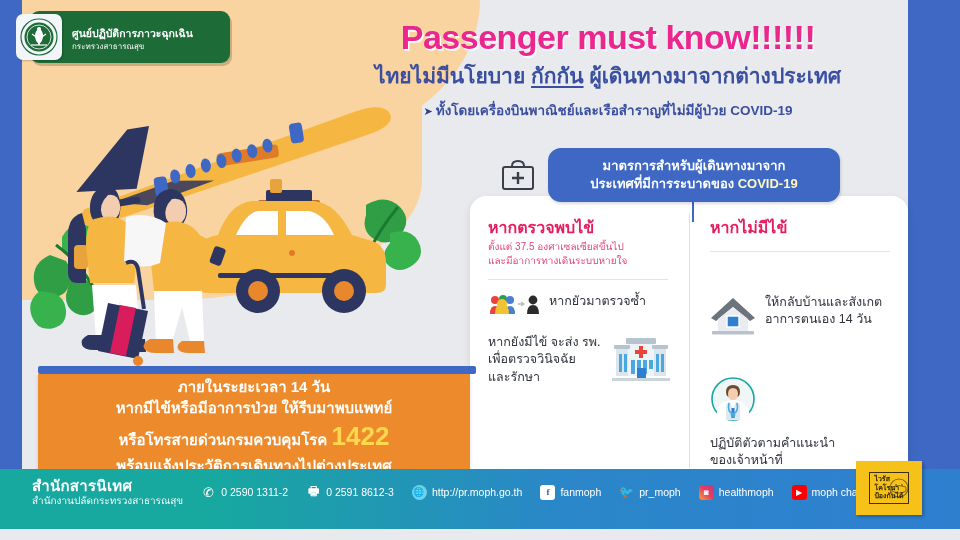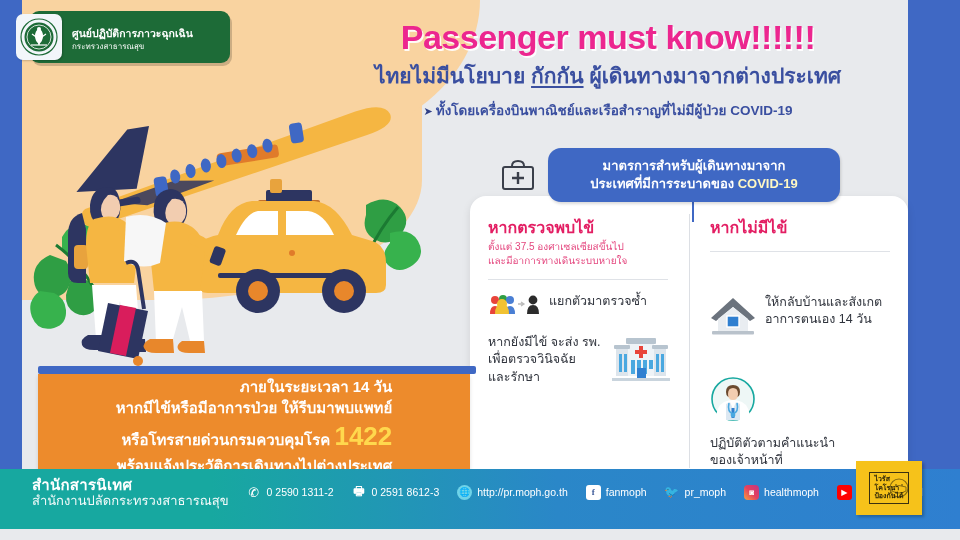--- a/index.html
+++ b/index.html
@@ -23,21 +23,21 @@
   .light-panel{position:absolute;left:22px;top:0;width:886px;height:508px;background:#e8eaed;z-index:0;}
   
   .footer{
     position:absolute;left:0;bottom:11px;width:960px;height:60px;
     background:linear-gradient(90deg,#17a8a0 0%,#17a8a0 22%,#2a87c8 58%,#2f7fd0 100%);
     z-index:40;
   }
   .footer-inner{display:flex;align-items:center;height:46px;padding-left:32px;gap:0;}
   .foot-title{color:#fff;line-height:1.02;}
   .foot-title .t1{font-size:15px;font-weight:bold;letter-spacing:.3px;}
-  .foot-title .t2{font-size:13px;opacity:.95;display:block;margin-top:1px;}
+  .foot-title .t2{font-size:10px;opacity:.95;display:block;margin-top:1px;}
   .foot-item{display:flex;align-items:center;gap:5px;color:#fff;font-size:10.5px;margin-left:18px;white-space:nowrap;}
   .fic{width:15px;height:15px;border-radius:50%;display:flex;align-items:center;justify-content:center;
        font-size:9px;font-weight:bold;flex:0 0 auto;}
   .fic.phone{background:transparent;color:#fff;font-size:13px;}
   .fic.fax{background:transparent;color:#fff;font-size:12px;}
   .fic.web{background:#6fd3e8;color:#1b5c86;}
   .fic.fb{background:#fff;color:#3b5998;border-radius:3px;font-family:"Liberation Serif",serif;}
   .fic.tw{background:transparent;color:#fff;font-size:12px;}
   .fic.ig{background:linear-gradient(45deg,#f9a03c,#e4405f,#c13584);color:#fff;border-radius:4px;font-size:8px;}
   .fic.yt{background:#ff0000;color:#fff;border-radius:3px;font-size:8px;}
@@ -91,21 +91,21 @@
   .row{display:flex;align-items:flex-start;gap:9px;margin-top:13px;}
   .row-text{font-size:12.5px;color:#3b3f4a;line-height:1.4;}
   .row-text.dark{color:#30343d;}
   .ic{flex:0 0 auto;}
   
   .orange{
     position:absolute;left:38px;top:374px;width:432px;height:104px;background:#ed8b2c;
     z-index:19;display:flex;align-items:center;justify-content:center;
     box-shadow:0 2px 4px rgba(0,0,0,.12);
   }
-  .orange .ot{color:#fff;font-size:15px;font-weight:bold;text-align:right;line-height:1.42;}
+  .orange .ot{color:#fff;font-size:15px;font-weight:bold;text-align:center;line-height:1.42;}
   .orange .num{color:#ffd84d;font-size:26px;font-weight:bold;}
   .blue-strip{position:absolute;left:38px;top:366px;width:438px;height:8px;background:#3f68c4;z-index:20;border-radius:2px;}
   
   .badge{
     position:absolute;left:856px;top:461px;width:66px;height:54px;background:#f6c21a;
     z-index:45;box-shadow:2px 2px 3px rgba(0,0,0,.25);
     display:flex;align-items:center;justify-content:center;
   }
   .badge-in{border:1.2px solid #3b3110;padding:2px 4px;position:relative;}
   .badge-in .bt{font-size:7px;font-weight:bold;color:#2b2408;line-height:1.25;text-align:left;}
@@ -267,21 +267,21 @@
               <path d="M10 21 q0 -9 5 -9 q5 0 5 9 z" fill="#2f9e44"></path>
             <circle cx="22" cy="7" r="4" fill="#4a7fd4"></circle>
               <path d="M17 21 q0 -8 5 -8 q5 0 5 8 z" fill="#4a7fd4"></path>
             <circle cx="14" cy="11" r="5" fill="#f1c232"></circle>
               <path d="M7 21 q0 -10 7 -10 q7 0 7 10 z" fill="#f1c232"></path>
             <path d="M30 11 l5 0 M33 9 l3 2 l-3 2" stroke="#bbb" stroke-width="1.3" fill="none"></path>
             <circle cx="45" cy="7" r="4.4" fill="#2b2b2b"></circle>
               <path d="M39 21 q0 -9 6 -9 q6 0 6 9 z" fill="#2b2b2b"></path>
           </svg>
         </span>
-        <span class="row-text dark">แยกตัวมาตรวจซ้ำ</span>
+        <span class="row-text dark">หากยัวมาตรวจซ้ำ</span>
       </div>
 
       <div class="row" style="align-items:center;">
         <span class="row-text dark" style="flex:1;">
           <span>หากยังมีไข้ จะส่ง รพ.</span><br>
           <span>เพื่อตรวจวินิจฉัย</span><br>
           <span>และรักษา</span>
         </span>
         <span class="ic">
           <svg width="58" height="52" viewBox="0 0 58 52">

